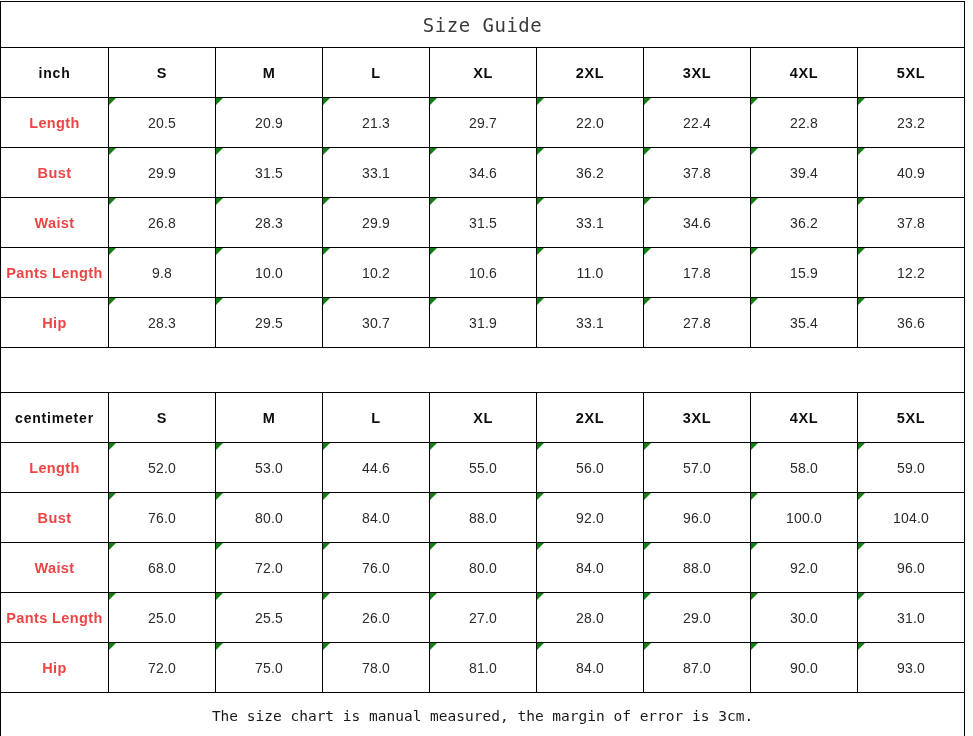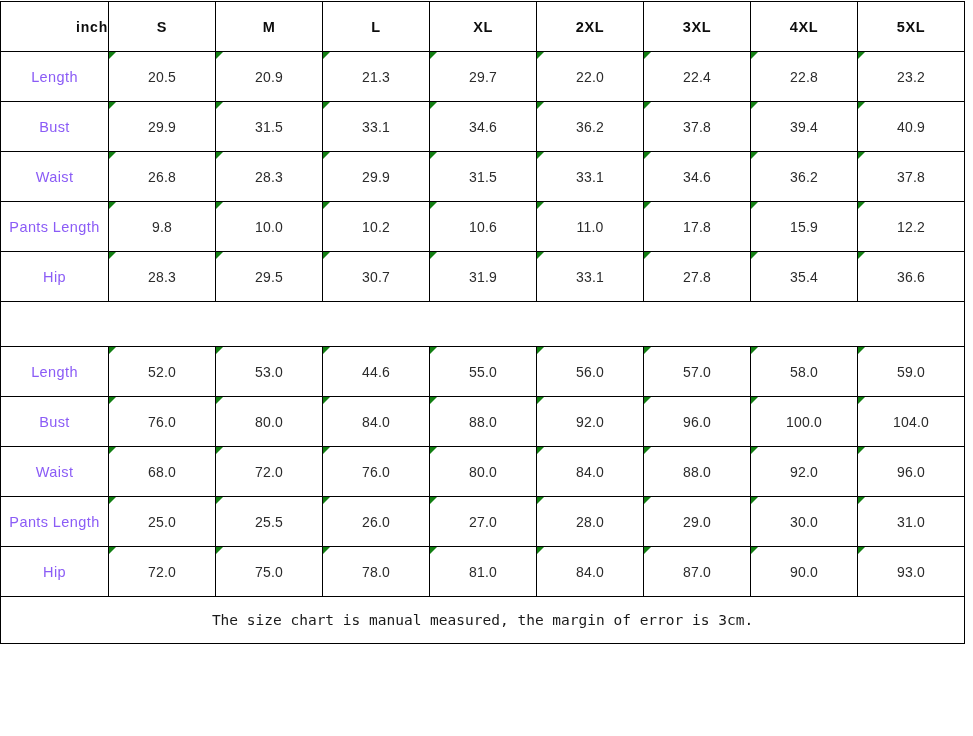--- a/index.html
+++ b/index.html
@@ -65,29 +65,28 @@
   .hdr-cell {
     height: 49px;
     font-size: 14.5px;
     font-weight: bold;
     color: #0d0d0d;
     letter-spacing: 0.6px;
   }
   .hdr-cell.unit {
     font-size: 14px;
     letter-spacing: 0.8px;
-    text-align: right;
   }
 
   
   .rowlabel {
     height: 49px;
     font-size: 14.5px;
-    font-weight: normal;
-    color: #8b5cf6;
+    font-weight: bold;
+    color: #ef4444;
     letter-spacing: 0.4px;
     white-space: nowrap;
   }
 
   
   .datacell {
     height: 49px;
     font-size: 14px;
     font-weight: normal;
     color: #2b2b2b;
@@ -142,20 +141,23 @@
         <col class="c-size">
         <col class="c-size">
         <col class="c-size">
       <col class="c-size">
         <col class="c-size">
         <col class="c-size">
         <col class="c-size">
     </colgroup>
     <tbody>
 
+      <tr>
+        <td class="title-cell" colspan="9">Size Guide</td>
+      </tr>
 
       <tr>
         <td class="hdr-cell unit">inch</td>
         <td class="hdr-cell">S</td>
         <td class="hdr-cell">M</td>
         <td class="hdr-cell">L</td>
         <td class="hdr-cell">XL</td>
         <td class="hdr-cell">2XL</td>
         <td class="hdr-cell">3XL</td>
         <td class="hdr-cell">4XL</td>
@@ -219,20 +221,31 @@
         <td class="datacell">33.1</td>
         <td class="datacell">27.8</td>
         <td class="datacell">35.4</td>
         <td class="datacell">36.6</td>
       </tr>
 
       <tr>
         <td class="spacer-cell" colspan="9"></td>
       </tr>
 
+      <tr>
+        <td class="hdr-cell unit">centimeter</td>
+        <td class="hdr-cell">S</td>
+        <td class="hdr-cell">M</td>
+        <td class="hdr-cell">L</td>
+        <td class="hdr-cell">XL</td>
+        <td class="hdr-cell">2XL</td>
+        <td class="hdr-cell">3XL</td>
+        <td class="hdr-cell">4XL</td>
+        <td class="hdr-cell">5XL</td>
+      </tr>
 
       <tr>
         <td class="rowlabel">Length</td>
         <td class="datacell">52.0</td>
         <td class="datacell">53.0</td>
         <td class="datacell">44.6</td>
         <td class="datacell">55.0</td>
         <td class="datacell">56.0</td>
         <td class="datacell">57.0</td>
         <td class="datacell">58.0</td>

